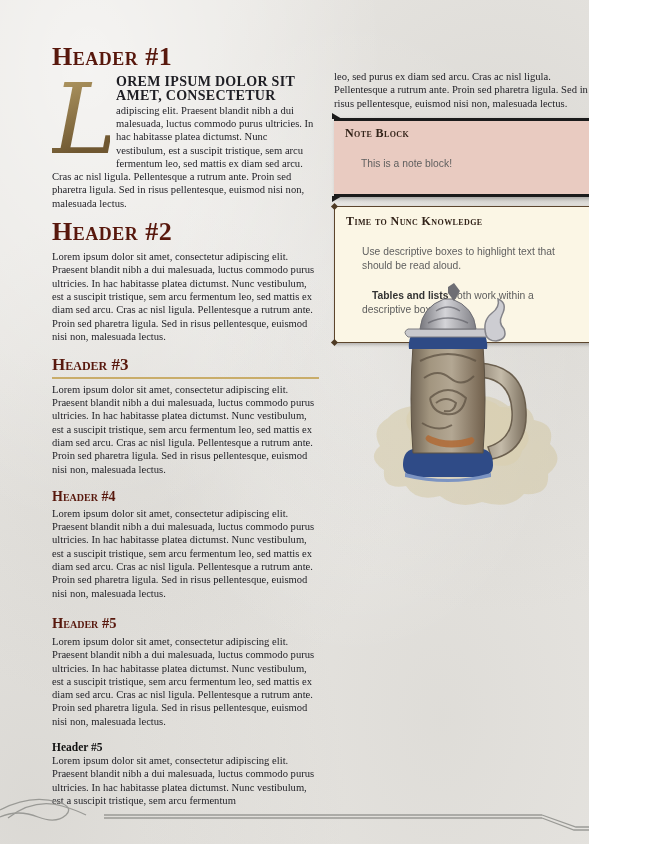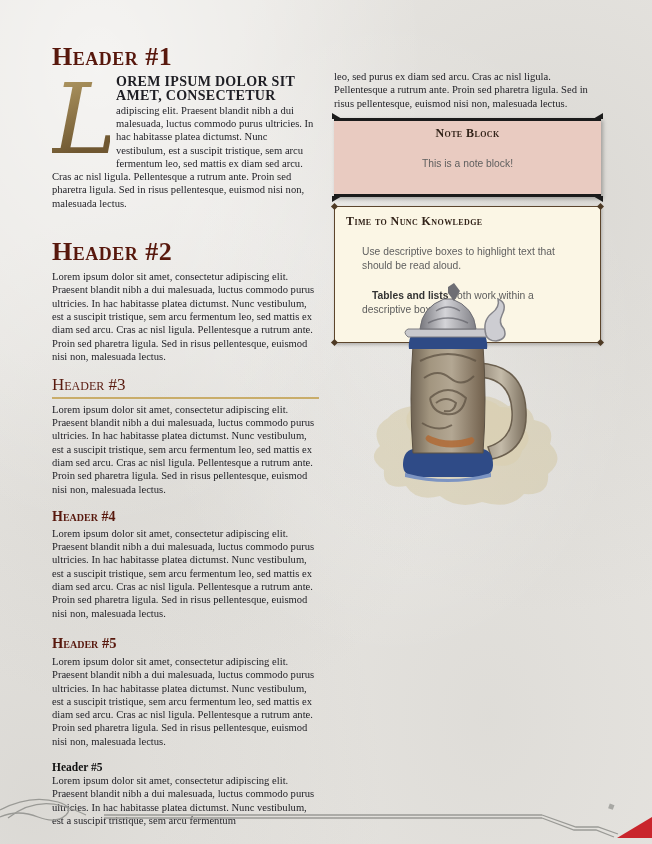--- a/index.html
+++ b/index.html
@@ -1,48 +1,48 @@
 <!DOCTYPE html>
 <html><head>
 <meta charset="utf-8">
 <style>
   html,body{margin:0;padding:0;}
   .page{
-    position:relative; width:652px; height:844px; overflow:hidden;
+    position:relative; width:589px; height:844px; overflow:hidden;
     font-family:"Liberation Serif", serif;
     background:
       radial-gradient(ellipse at 15% 8%, rgba(255,255,255,.55), transparent 42%),
       radial-gradient(ellipse at 85% 25%, rgba(185,183,177,.28), transparent 45%),
       radial-gradient(ellipse at 25% 55%, rgba(192,190,184,.22), transparent 40%),
       radial-gradient(ellipse at 60% 40%, rgba(255,255,255,.35), transparent 45%),
       radial-gradient(ellipse at 75% 85%, rgba(198,196,190,.28), transparent 50%),
       radial-gradient(ellipse at 5% 95%, rgba(180,178,172,.25), transparent 40%),
       #e8e6e2;
   }
   .col{position:absolute; width:267px; color:#1e1e24;}
   .col-left{left:52px; top:43px;}
   .col-right{left:334px; top:70px;}
   p.body{font-size:10.6px; line-height:13.3px; margin:0; text-align:left;}
   h1.hb,h2.hb{font-family:"Liberation Serif",serif; font-variant:small-caps; font-weight:700;
     color:#58180d; font-size:26px; line-height:1.04; margin:0 0 5px 0; letter-spacing:.5px;}
-  h2.hb{margin-top:28px;}
-  h3.hb{font-variant:small-caps; font-weight:400; color:#58180d; font-size:17px; line-height:1.1;
+  h2.hb{margin-top:8px;}
+  h3.hb{font-variant:small-caps; font-weight:700; color:#58180d; font-size:17px; line-height:1.1;
     margin:13px 0 4px 0; border-bottom:2px solid #c9ad6a; padding-bottom:2px;}
   h4.hb{font-variant:small-caps; font-weight:700; color:#58180d; font-size:14px; margin:13px 0 2px 0;}
   h5.hb{font-variant:small-caps; font-weight:700; color:#58180d; font-size:14.5px; margin:15px 0 3px 0;}
   h6.hb{font-weight:700; color:#111; font-size:11.5px; margin:13px 0 1px 0; font-family:"Liberation Serif",serif;}
   .dropcap{float:left; width:58px; height:90px; margin:3px 6px 0 0;
     font-family:"DejaVu Serif",serif; font-style:italic; font-size:98px; line-height:82px;
     background:linear-gradient(160deg,#a8905c 10%,#6f5731 75%);
     -webkit-background-clip:text; background-clip:text; color:transparent; text-align:center;}
   .capsline{text-transform:uppercase; font-size:14px; letter-spacing:.3px; font-weight:700;font-family:Liberation Serif, serif;}
   
   .note{position:relative; margin-top:8px; background:#e9cbc1;
     border-top:3px solid #1b1b1b; border-bottom:3px solid #1b1b1b;
-    box-shadow:2px 2px 4px rgba(0,0,0,.28); padding:5px 11px 7px 11px;text-align:center;}
+    box-shadow:2px 2px 4px rgba(0,0,0,.28); padding:5px 11px 7px 11px;}
   .note .wing{position:absolute; width:10px; height:6px; background:#1b1b1b;}
   .wing.tl{left:-2px; top:-8px; clip-path:polygon(0 0,100% 100%,0 100%);}
   .wing.tr{right:-2px; top:-8px; clip-path:polygon(100% 0,100% 100%,0 100%);}
   .wing.bl{left:-2px; bottom:-8px; clip-path:polygon(0 100%,100% 0,0 0);}
   .wing.br{right:-2px; bottom:-8px; clip-path:polygon(100% 100%,100% 0,0 0);}
   .note-title,.desc-title{font-variant:small-caps; font-weight:700; font-size:12px;
     color:#33241a; margin:0 0 1px 0; letter-spacing:.4px;}
   .sans{font-family:"Liberation Sans",sans-serif; font-size:10.3px; line-height:14px; color:#5f5f5f; margin:16px;}
   
   .desc{position:relative; margin-top:9px; background:#fbf6e5; border:1px solid #5c452c;

